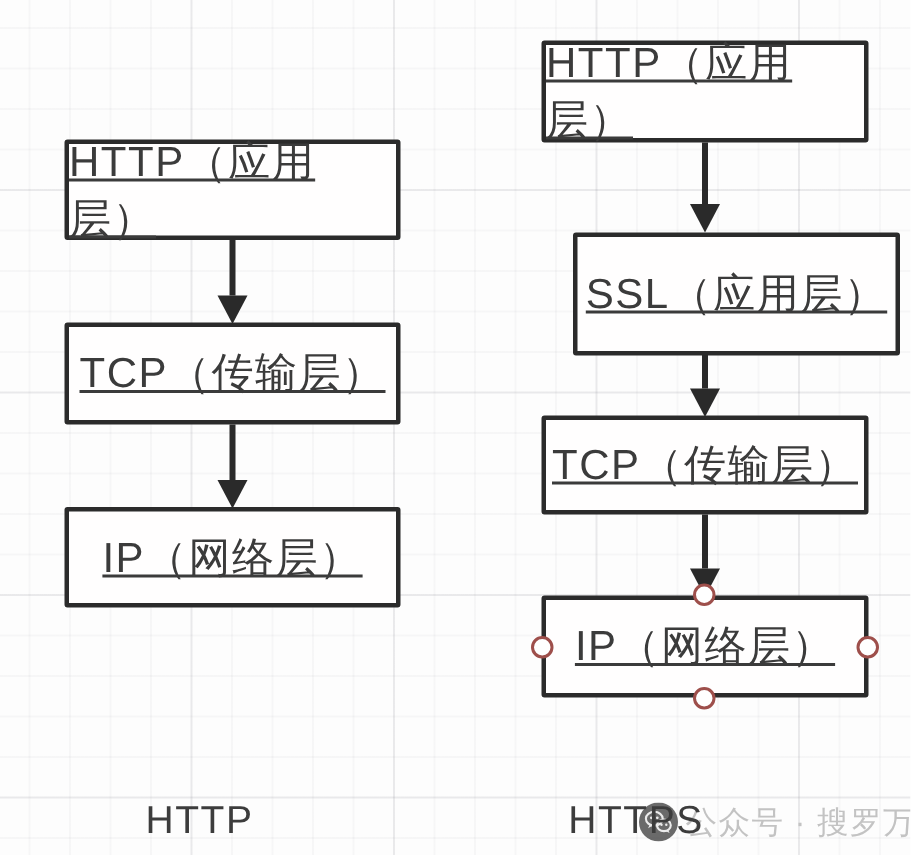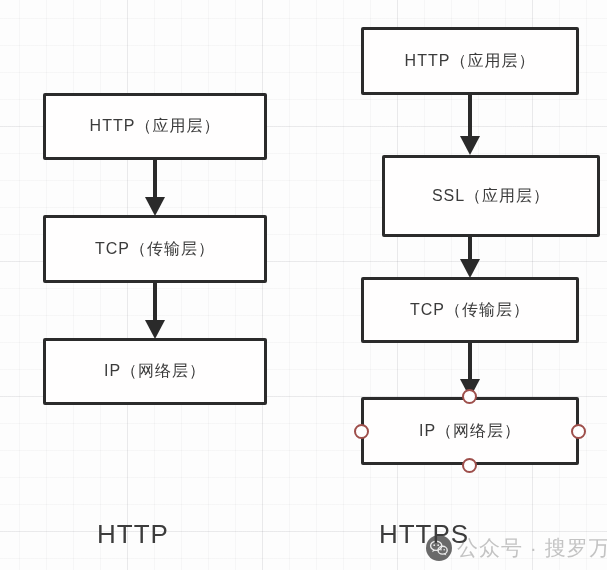--- a/index.html
+++ b/index.html
@@ -24,24 +24,25 @@
 
   .layer-box {
     position: absolute;
     box-sizing: border-box;
     background: #fffefe;
     border: 3px solid #2b2b2b;
     border-radius: 2px;
     display: flex;
     align-items: center;
     justify-content: center;
-    font-size: 16px;
+    font-size: 28px;
     letter-spacing: 1px;
     color: #3b3b3b;
     z-index: 2;
+    text-decoration: underline;
   }
   #box-l1 { left: 43px;  top: 93px;  width: 224px; height: 67px; }
   #box-l2 { left: 43px;  top: 215px; width: 224px; height: 68px; }
   #box-l3 { left: 43px;  top: 338px; width: 224px; height: 67px; }
   #box-r1 { left: 361px; top: 27px;  width: 218px; height: 68px; }
   #box-r2 { left: 382px; top: 155px; width: 218px; height: 82px; justify-content: center; }
   #box-r3 { left: 361px; top: 277px; width: 218px; height: 66px; }
   #box-r4 { left: 361px; top: 397px; width: 218px; height: 68px; }
 
   .arrow {
@@ -81,20 +82,21 @@
   #handle-right  { left: 571px; top: 424px; }
   #handle-bottom { left: 462px; top: 458px; }
 
   .column-label {
     position: absolute;
     transform: translateX(-50%);
     font-size: 26px;
     letter-spacing: 1px;
     color: #3c3c3c;
     z-index: 6;
+    margin-top: 12px;
   }
   #label-http  { left: 133px; top: 519px; }
   #label-https { left: 424px; top: 519px; }
 
   .watermark {
     position: absolute;
     left: 426px;
     top: 534px;
     display: flex;
     align-items: center;

